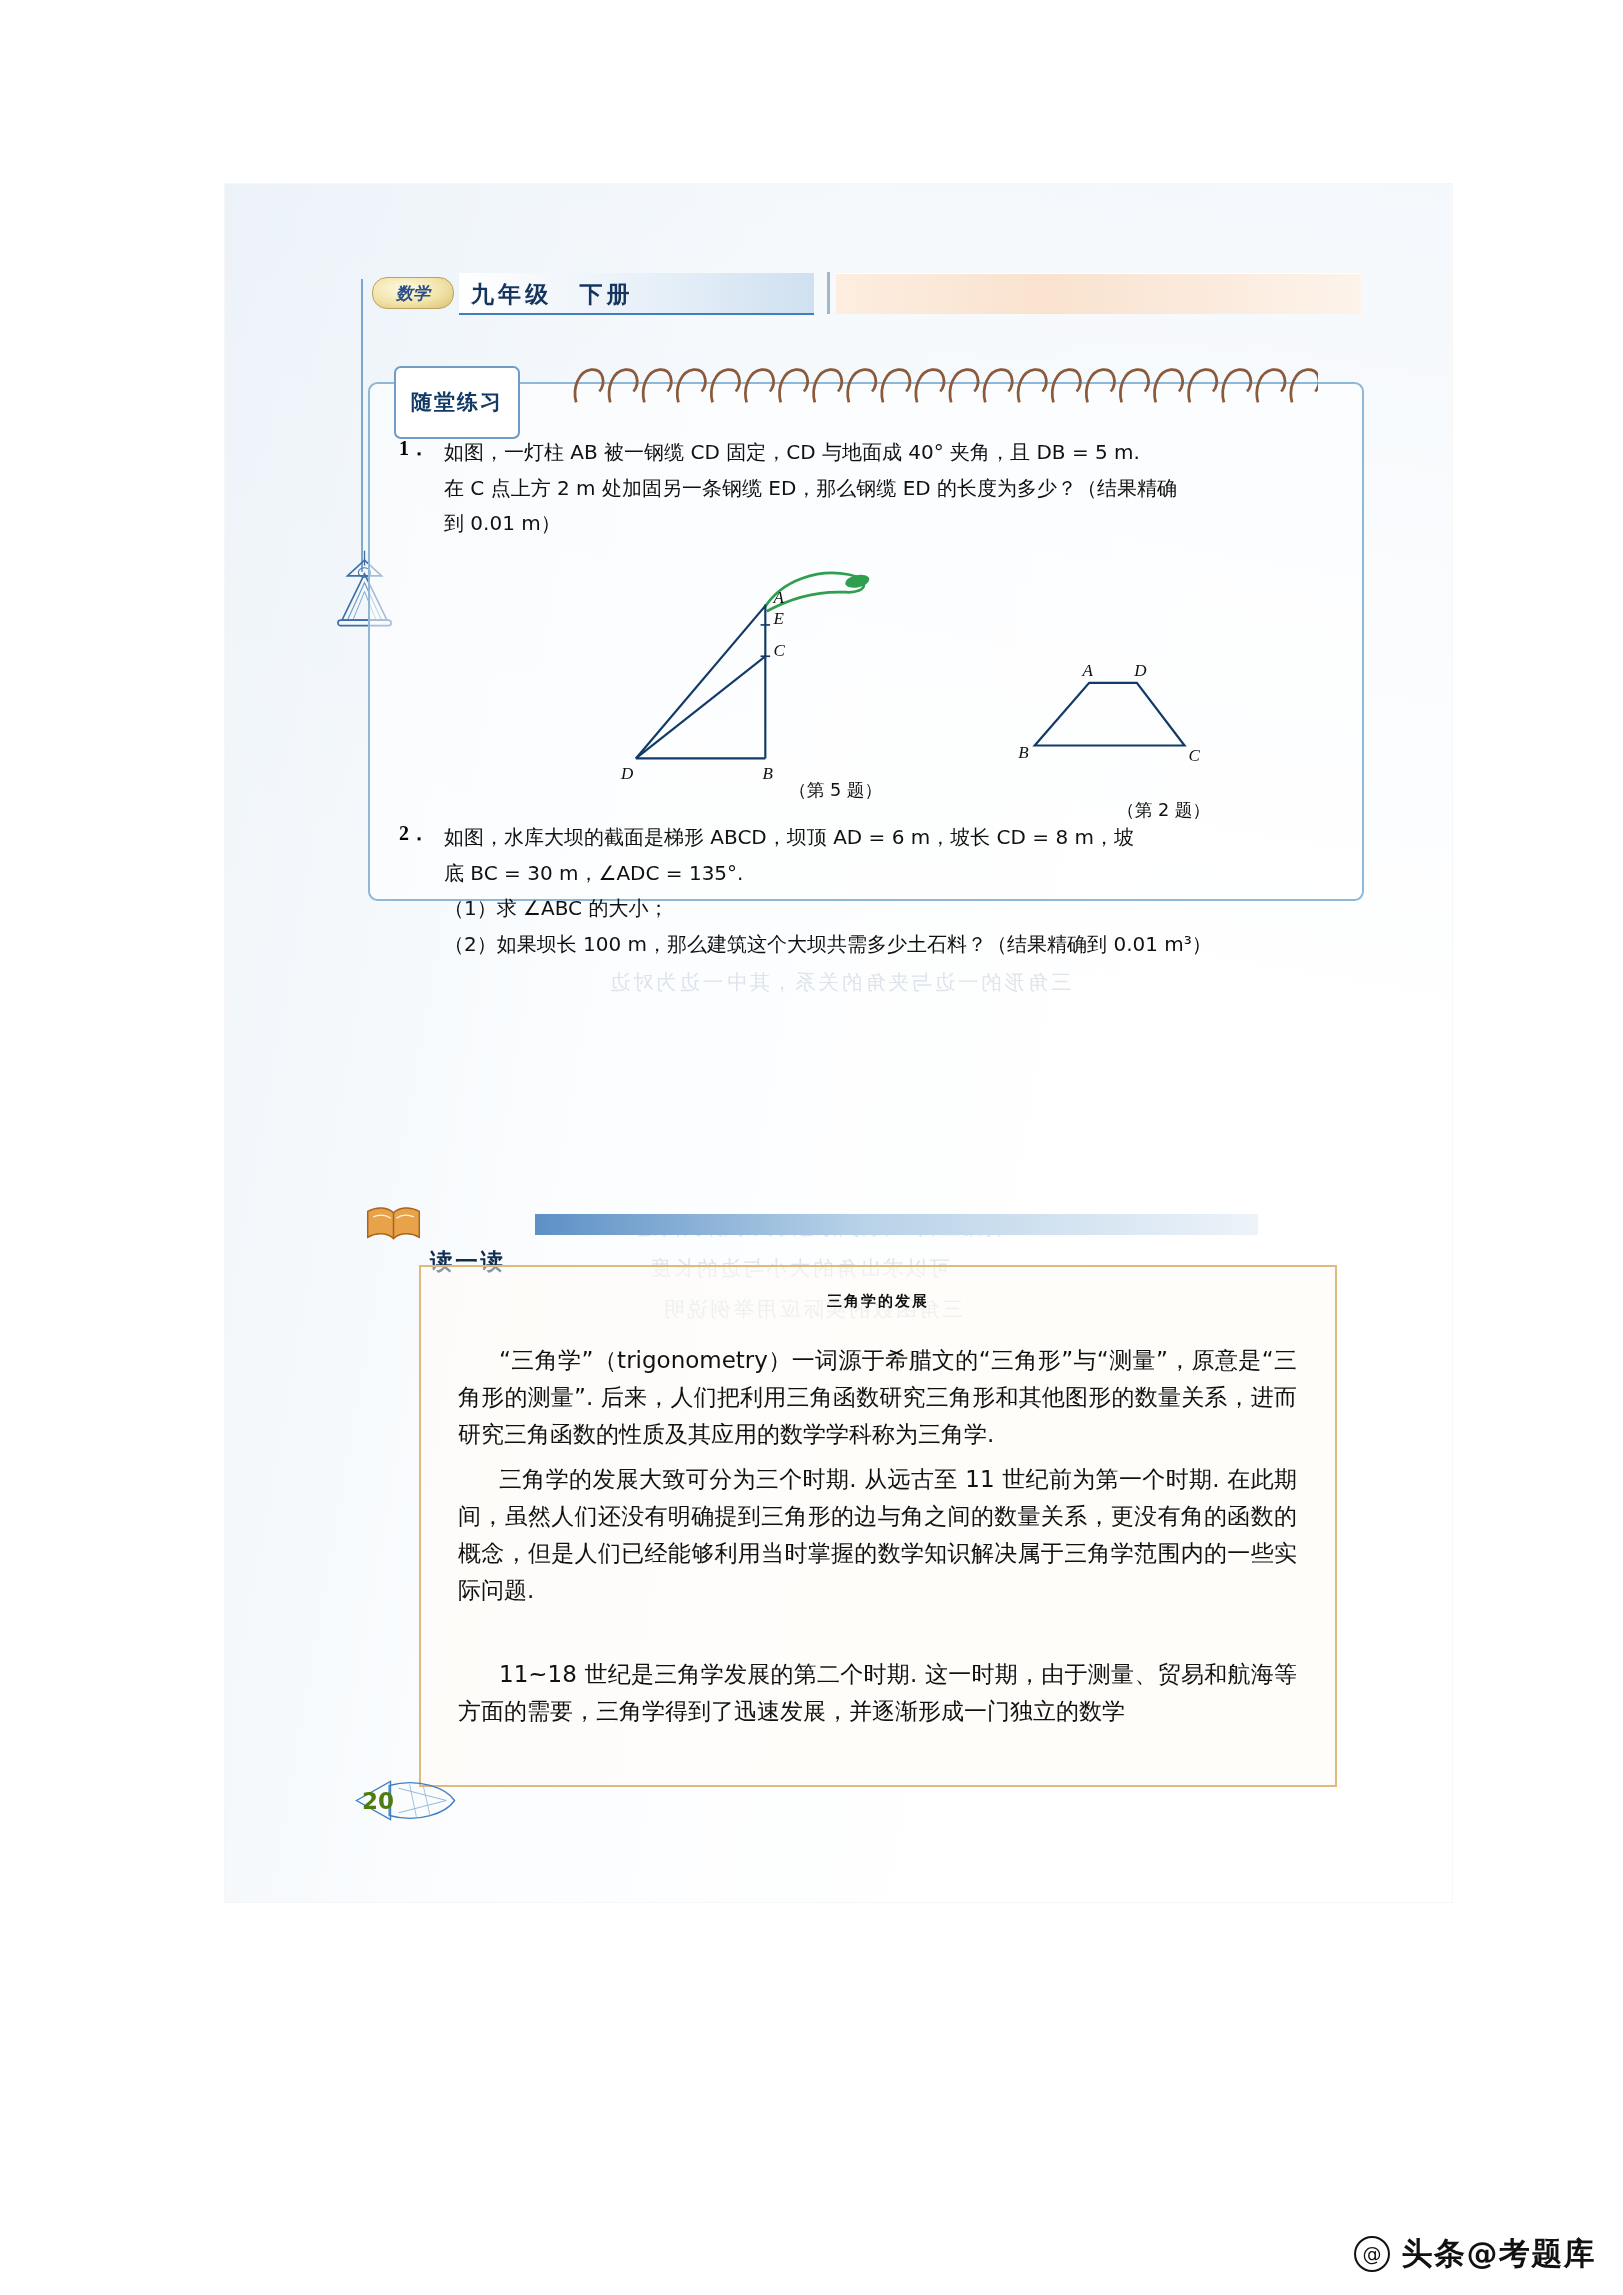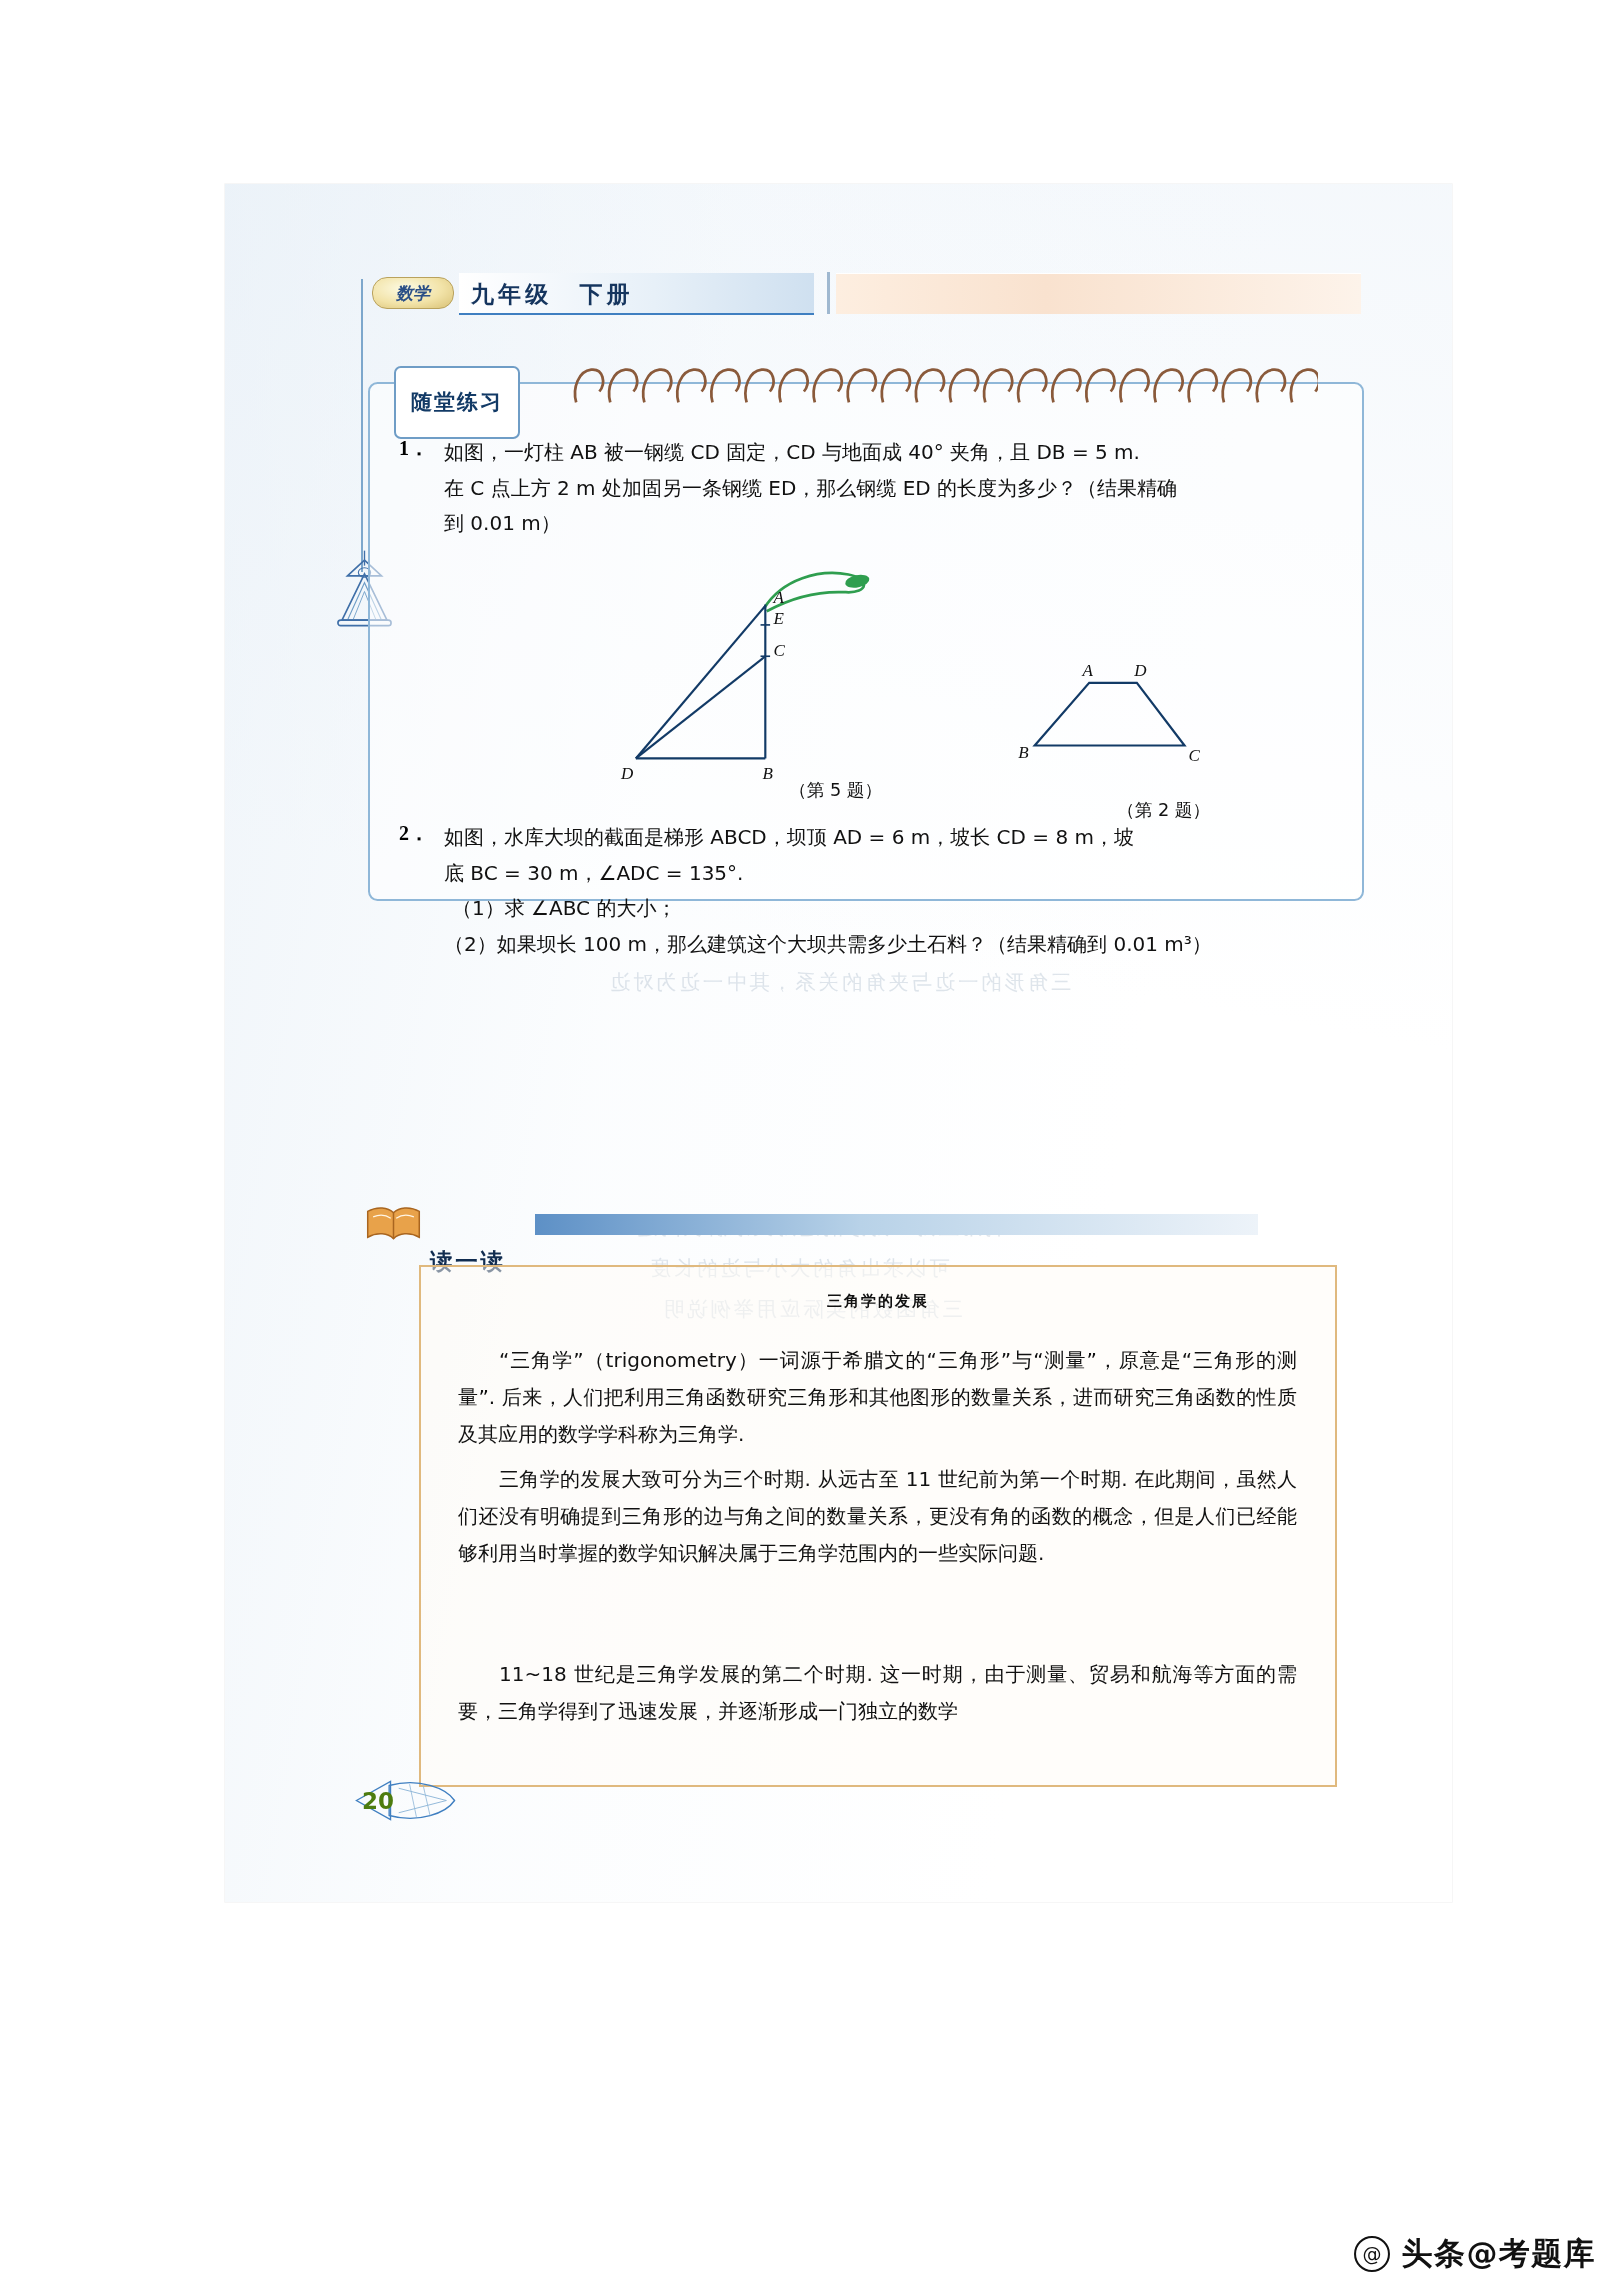--- a/index.html
+++ b/index.html
@@ -190,21 +190,21 @@
     font-size: 15px;
     font-weight: bold;
     color: #111;
     letter-spacing: 2px;
     font-family: "DejaVu Sans", sans-serif;
   }
   .read-para {
     position: absolute;
     left: 37px;
     width: 839px;
-    font-size: 20px;
+    font-size: 23px;
     line-height: 37px;
     color: #111;
     text-align: justify;
     text-indent: 41px;
     font-family: "DejaVu Sans", sans-serif;
   }
 
   
   .pagenum-wrap {
     position: absolute;
@@ -333,21 +333,21 @@
       <text x="100" y="28" font-size="25" font-style="italic" font-family="Liberation Serif, serif" fill="#111">A</text>
       <text x="176" y="28" font-size="25" font-style="italic" font-family="Liberation Serif, serif" fill="#111">D</text>
       <text x="6" y="148" font-size="25" font-style="italic" font-family="Liberation Serif, serif" fill="#111">B</text>
       <text x="256" y="152" font-size="25" font-style="italic" font-family="Liberation Serif, serif" fill="#111">C</text>
     </svg>
     <div class="fig-caption" style="left:747px; top:414px;">（第 2 题）</div>
 
     <div class="q-num" style="left:29px; top:436px;">2．</div>
     <div class="q-block" style="left:74px; top:436px; width:886px;">如图，水库大坝的截面是梯形 ABCD，坝顶 AD = 6 m，坡长 CD = 8 m，坡</div>
     <div class="q-block" style="left:74px; top:472px; width:886px;">底 BC = 30 m，∠ADC = 135°.</div>
-    <div class="q-block" style="left:82px; top:507px; width:886px;">（1）求 ∠ABC 的大小；</div>
+    <div class="q-block" style="left:74px; top:507px; width:886px;">（1）求 ∠ABC 的大小；</div>
     <div class="q-block" style="left:74px; top:543px; width:914px;">（2）如果坝长 100 m，那么建筑这个大坝共需多少土石料？（结果精确到 0.01 m³）</div>
   </div>
 
   <div style="position:absolute; left:140px; top:1019px; width:900px; height:48px;">
     <svg class="read-book" style="left:0; top:0;" viewBox="0 0 84 58">
       <path d="M4 12 C18 4 34 6 42 14 C50 6 66 4 80 12 L80 50 C66 42 50 44 42 52 C34 44 18 42 4 50 Z" fill="#e8a24a" stroke="#a9651f" stroke-width="2.2"></path>
       <path d="M42 14 L42 52" stroke="#a9651f" stroke-width="2.2"></path>
       <path d="M12 20 C22 16 32 18 38 22" fill="none" stroke="#fff5e5" stroke-width="1.8"></path>
       <path d="M46 22 C52 18 62 16 72 20" fill="none" stroke="#fff5e5" stroke-width="1.8"></path>
     </svg>

